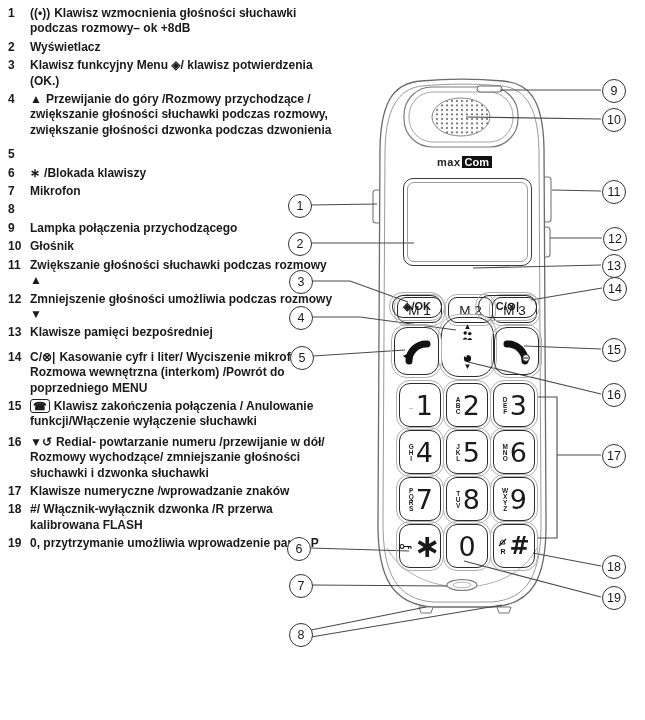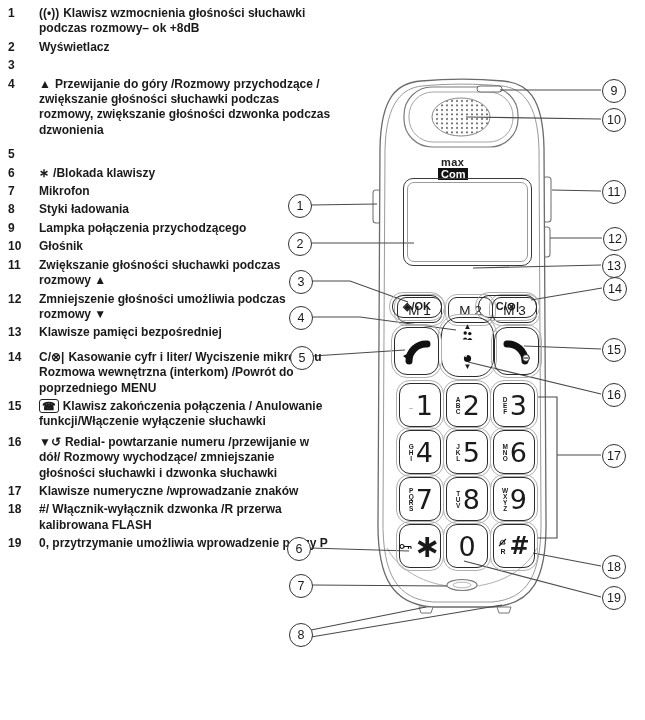--- a/index.html
+++ b/index.html
@@ -4,29 +4,29 @@
 <style>
   html,body{margin:0;padding:0;}
   body{width:645px;height:720px;position:relative;background:#fff;
        font-family:"Liberation Sans",sans-serif;color:#1a1a1a;overflow:hidden;}
   svg.underlay{position:absolute;left:0;top:0;}
   
   .legend{position:absolute;left:8px;top:6px;width:325px;
           font-weight:bold;font-size:12px;line-height:15.4px;}
   .li{display:flex;margin-bottom:3px;}
   .num{flex:0 0 22px;}
-  .txt{margin-left:9px;flex:1;}
+  .txt{margin-left:0;flex:1;}
   .ic{margin-right:4px;white-space:nowrap;}
   .ic.boxed{border:1.2px solid #222;border-radius:3px;padding:0 2px;font-size:11px;}
   .g9{margin-top:9px;} .g5{margin-top:5px;}
   
   .display{position:absolute;left:403px;top:178px;width:127px;height:86px;
            border:1.6px solid #3a3a3a;border-radius:10px;}
   .display-inner{position:absolute;inset:3px;border:1px solid #9a9a9a;border-radius:7px;}
-  .logo{position:absolute;left:437px;top:156px;display:flex;align-items:center;height:15px;flex-direction:column;}
+  .logo{position:absolute;left:437px;top:156px;display:flex;align-items:flex-start;height:15px;}
   .lg1{font-weight:bold;font-size:11px;letter-spacing:.5px;color:#222;}
   .lg2{background:#111;color:#fff;font-weight:bold;font-size:11px;padding:0 3px;margin-left:1px;}
   .mkey{position:absolute;width:43px;height:24px;border:1.4px solid #2b2b2b;border-radius:9px;
         outline:1px solid #b0b0b0;outline-offset:2px;display:flex;align-items:center;
         justify-content:center;font-size:13.5px;margin-top:30px;}
   .pill{position:absolute;height:21px;border:1.4px solid #2b2b2b;border-radius:11px;
         outline:1px solid #b0b0b0;outline-offset:2px;display:flex;align-items:center;
         justify-content:center;font-size:11px;font-weight:bold;}
   .navpad{position:absolute;left:441px;top:317px;width:53px;height:60px;
           border:1.4px solid #2b2b2b;border-radius:18px;outline:1px solid #b0b0b0;
@@ -114,39 +114,39 @@
   <div class="li">
     <span class="num">1</span>
     <span class="txt"><span class="ic">((•))</span><span>Klawisz wzmocnienia głośności słuchawki podczas rozmowy– ok +8dB</span></span>
   </div>
   <div class="li">
     <span class="num">2</span>
     <span class="txt"><span>Wyświetlacz</span></span>
   </div>
   <div class="li">
     <span class="num">3</span>
+    <span class="txt"><span>Klawisz funkcyjny Menu ◈/ klawisz potwierdzenia (OK.)</span></span>
   </div>
   <div class="li">
     <span class="num">4</span>
     <span class="txt"><span class="ic">▲</span><span>Przewijanie do góry /Rozmowy przychodzące / zwiększanie głośności słuchawki podczas rozmowy, zwiększanie głośności dzwonka podczas dzwonienia</span></span>
   </div>
   <div class="li g9">
     <span class="num">5</span>
   </div>
   <div class="li">
     <span class="num">6</span>
     <span class="txt"><span class="ic">∗</span><span>/Blokada klawiszy</span></span>
   </div>
   <div class="li">
     <span class="num">7</span>
     <span class="txt"><span>Mikrofon</span></span>
   </div>
   <div class="li">
     <span class="num">8</span>
-    <span class="txt"><span>Styki ładowania</span></span>
   </div>
   <div class="li">
     <span class="num">9</span>
     <span class="txt"><span>Lampka połączenia przychodzącego</span></span>
   </div>
   <div class="li">
     <span class="num">10</span>
     <span class="txt"><span>Głośnik</span></span>
   </div>
   <div class="li">

